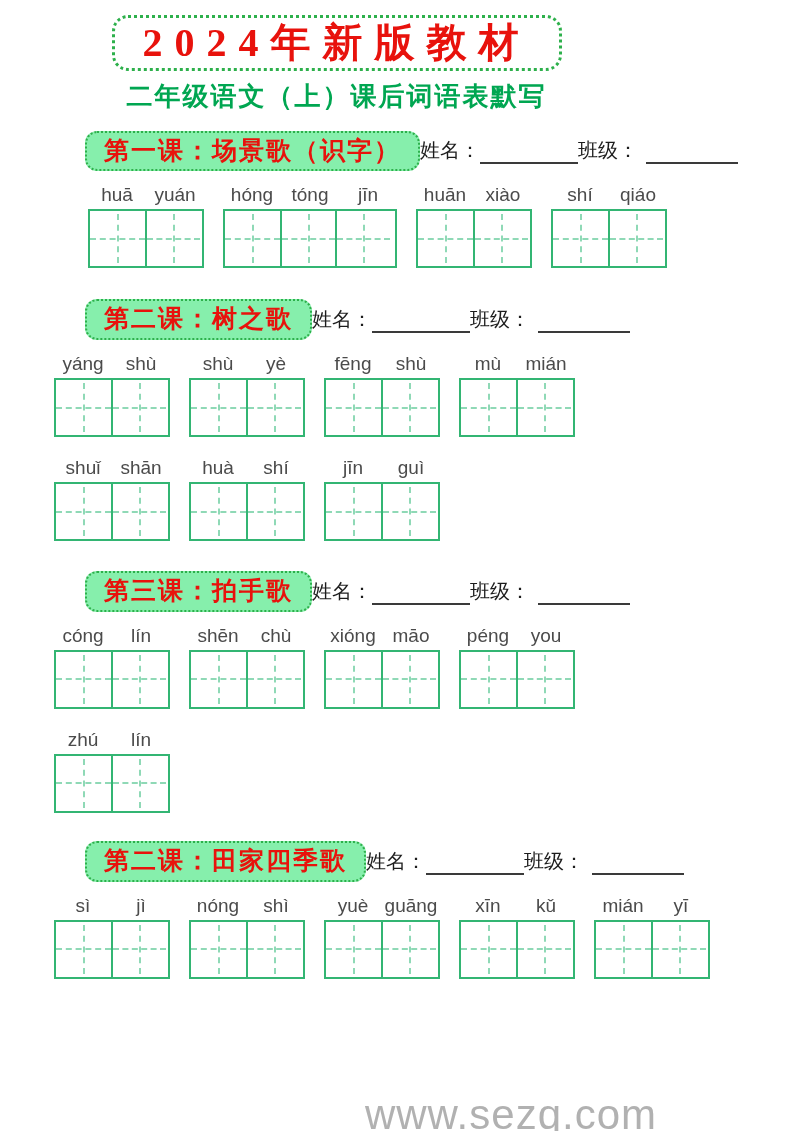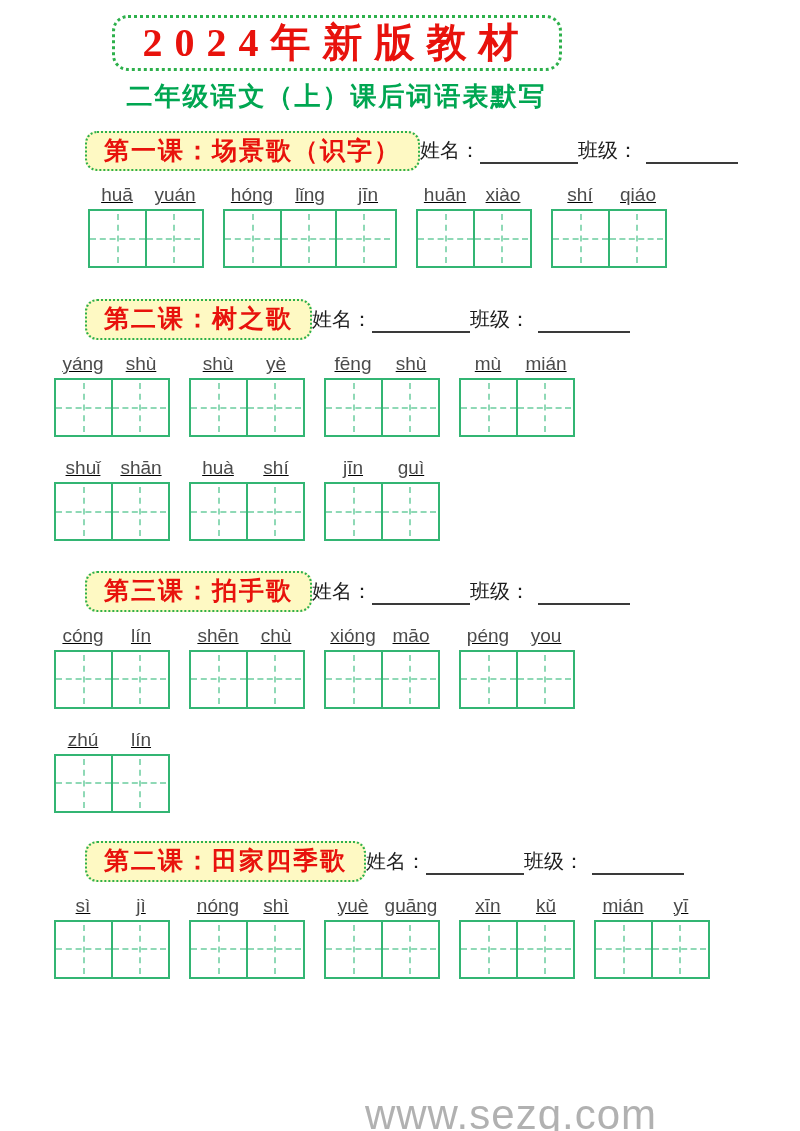--- a/index.html
+++ b/index.html
@@ -42,21 +42,21 @@
   section:nth-of-type(1){margin-top:20px;}
   section:nth-of-type(2){margin-top:31px;}
   section:nth-of-type(4){margin-top:28px;}
 
   .sec-head{
     display:flex;align-items:center;justify-content:space-between;
     padding-left:85px;padding-right:62px;
   }
   .lesson-box{
     border:2.5px dotted var(--dot-green);border-radius:12px;
-    padding:4px 17px;background:#fef9c3;
+    padding:4px 17px;background:#86efac;
   }
   .lesson-title{
     font-family:"Liberation Serif","DejaVu Serif",serif;
     font-size:25px;line-height:1.15;font-weight:bold;
     letter-spacing:2px;color:var(--red);white-space:nowrap;
   }
   .name-line{
     display:flex;align-items:flex-end;
     font-family:"Liberation Serif","DejaVu Serif",serif;
     font-size:20px;color:var(--ink);white-space:nowrap;
@@ -64,21 +64,21 @@
   .blank{
     display:inline-block;width:98px;height:22px;
     border-bottom:2px solid #3a3a3a;
   }
   .blank.cls{width:92px;margin-left:8px;}
 
   
   .row{display:flex;margin-top:13px;padding-left:54px;}
   section:nth-of-type(1) .row{padding-left:88px;}
   .row + .row{margin-top:20px;}
-  .group{margin-right:19px;text-decoration:underline;}
+  .group{margin-right:19px;}
   .pinyin{display:flex;margin-bottom:3px;}
   .pinyin span{
     width:58px;text-align:center;
     font-size:19px;line-height:22px;color:var(--pinyin-gray);
   }
   .cells{display:flex;border:2px solid var(--grid-green);background:#fff;}
   .cell{width:55px;height:55px;position:relative;}
   .cell + .cell{border-left:2px solid var(--grid-green);}
   .cell::before{
     content:"";position:absolute;top:3px;bottom:3px;left:50%;margin-left:-1px;
@@ -127,21 +127,21 @@
               <span>yuán</span>
             </div>
             <div class="cells">
               <div class="cell"></div>
               <div class="cell"></div>
             </div>
           </div>
           <div class="group">
             <div class="pinyin">
               <span>hóng</span>
-              <span>lǐng</span>
+              <span>tóng</span>
               <span>jīn</span>
             </div>
             <div class="cells">
               <div class="cell"></div>
               <div class="cell"></div>
               <div class="cell"></div>
             </div>
           </div>
           <div class="group">
             <div class="pinyin">

